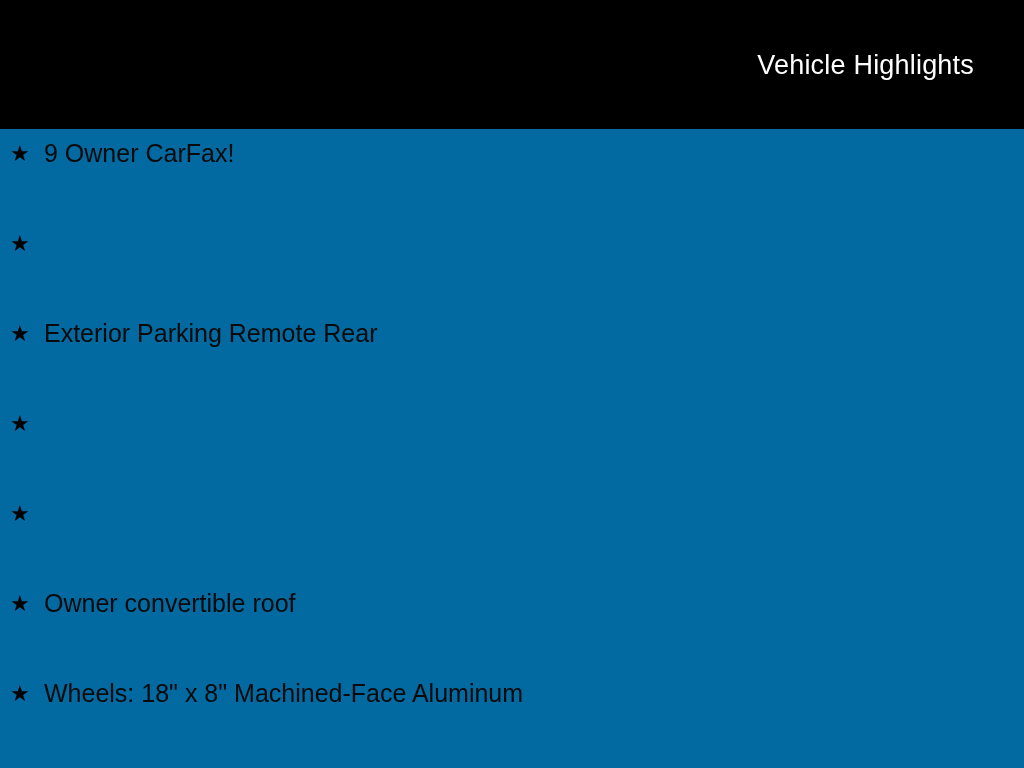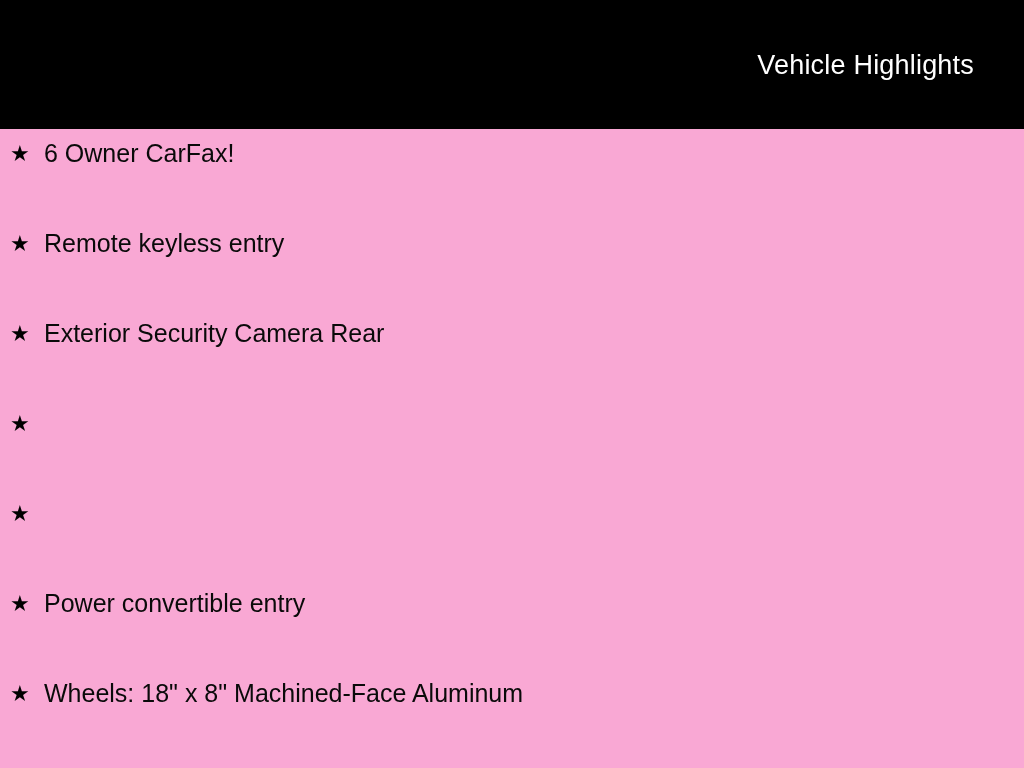--- a/index.html
+++ b/index.html
@@ -10,21 +10,21 @@
     width: 1024px;
     height: 768px;
     background: #ffffff;
     font-family: "Liberation Sans", sans-serif;
     overflow: hidden;
   }
   .page {
     position: relative;
     width: 1024px;
     height: 768px;
-    background: #f9a8d4;
+    background: #0369a1;
   }
   .header-bar {
     position: absolute;
     top: 0;
     left: 0;
     width: 1024px;
     height: 129px;
     background: #000000;
   }
   .header-title {
@@ -74,39 +74,38 @@
 
 <div class="page">
 
   <div class="header-bar">
     <div class="header-title">Vehicle Highlights</div>
   </div>
 
   <ul class="highlights">
     <li class="highlight-item">
       <span class="bullet-star">★</span>
-      <span class="highlight-text">6 Owner CarFax!</span>
+      <span class="highlight-text">9 Owner CarFax!</span>
     </li>
     <li class="highlight-item">
       <span class="bullet-star">★</span>
-      <span class="highlight-text">Remote keyless entry</span>
     </li>
     <li class="highlight-item">
       <span class="bullet-star">★</span>
-      <span class="highlight-text">Exterior Security Camera Rear</span>
+      <span class="highlight-text">Exterior Parking Remote Rear</span>
     </li>
     <li class="highlight-item">
       <span class="bullet-star">★</span>
     </li>
     <li class="highlight-item">
       <span class="bullet-star">★</span>
     </li>
     <li class="highlight-item">
       <span class="bullet-star">★</span>
-      <span class="highlight-text">Power convertible entry</span>
+      <span class="highlight-text">Owner convertible roof</span>
     </li>
     <li class="highlight-item">
       <span class="bullet-star">★</span>
       <span class="highlight-text">Wheels: 18" x 8" Machined-Face Aluminum</span>
     </li>
   </ul>
 
 </div>
 
 </body></html>

